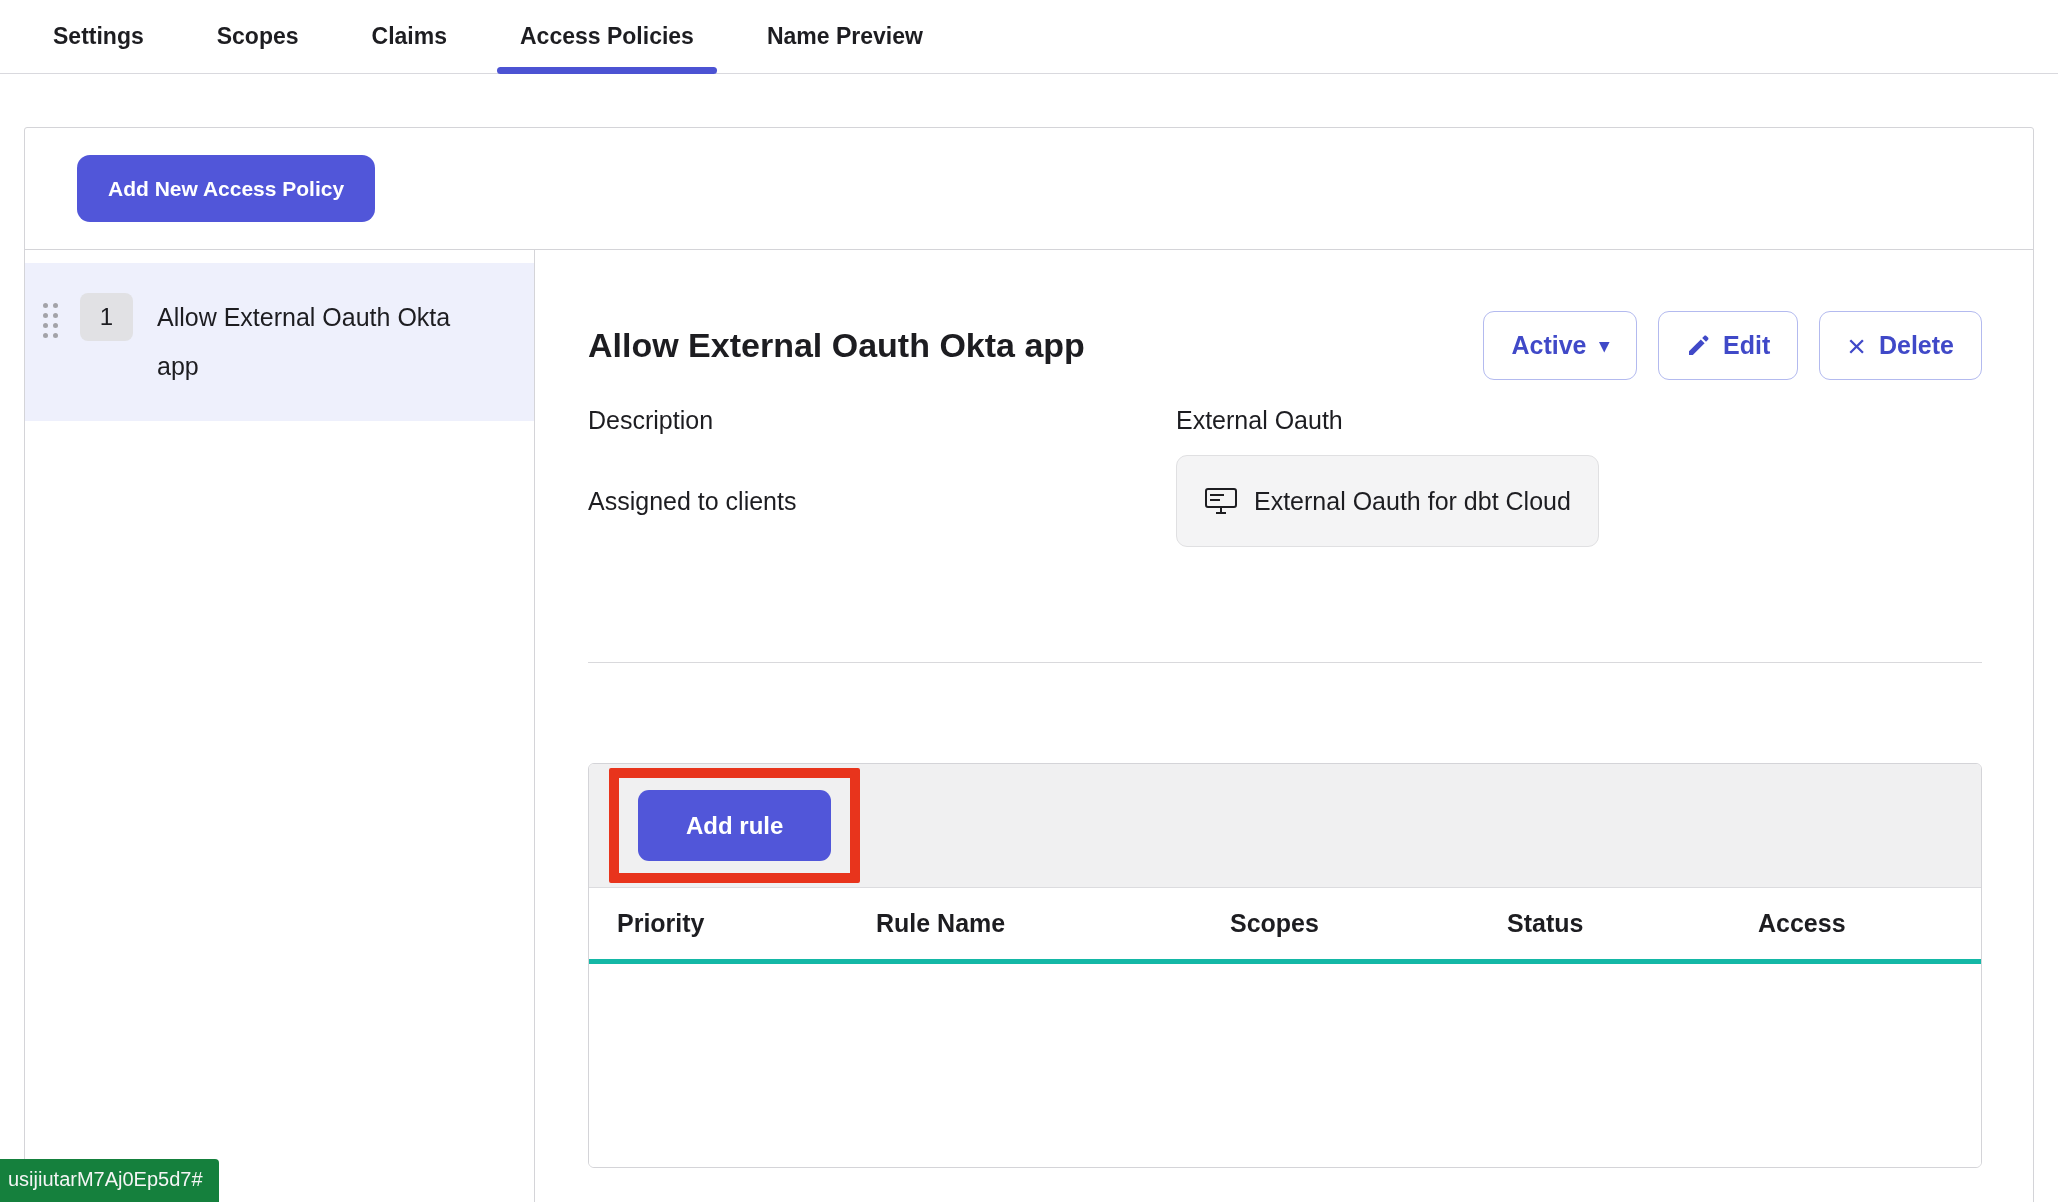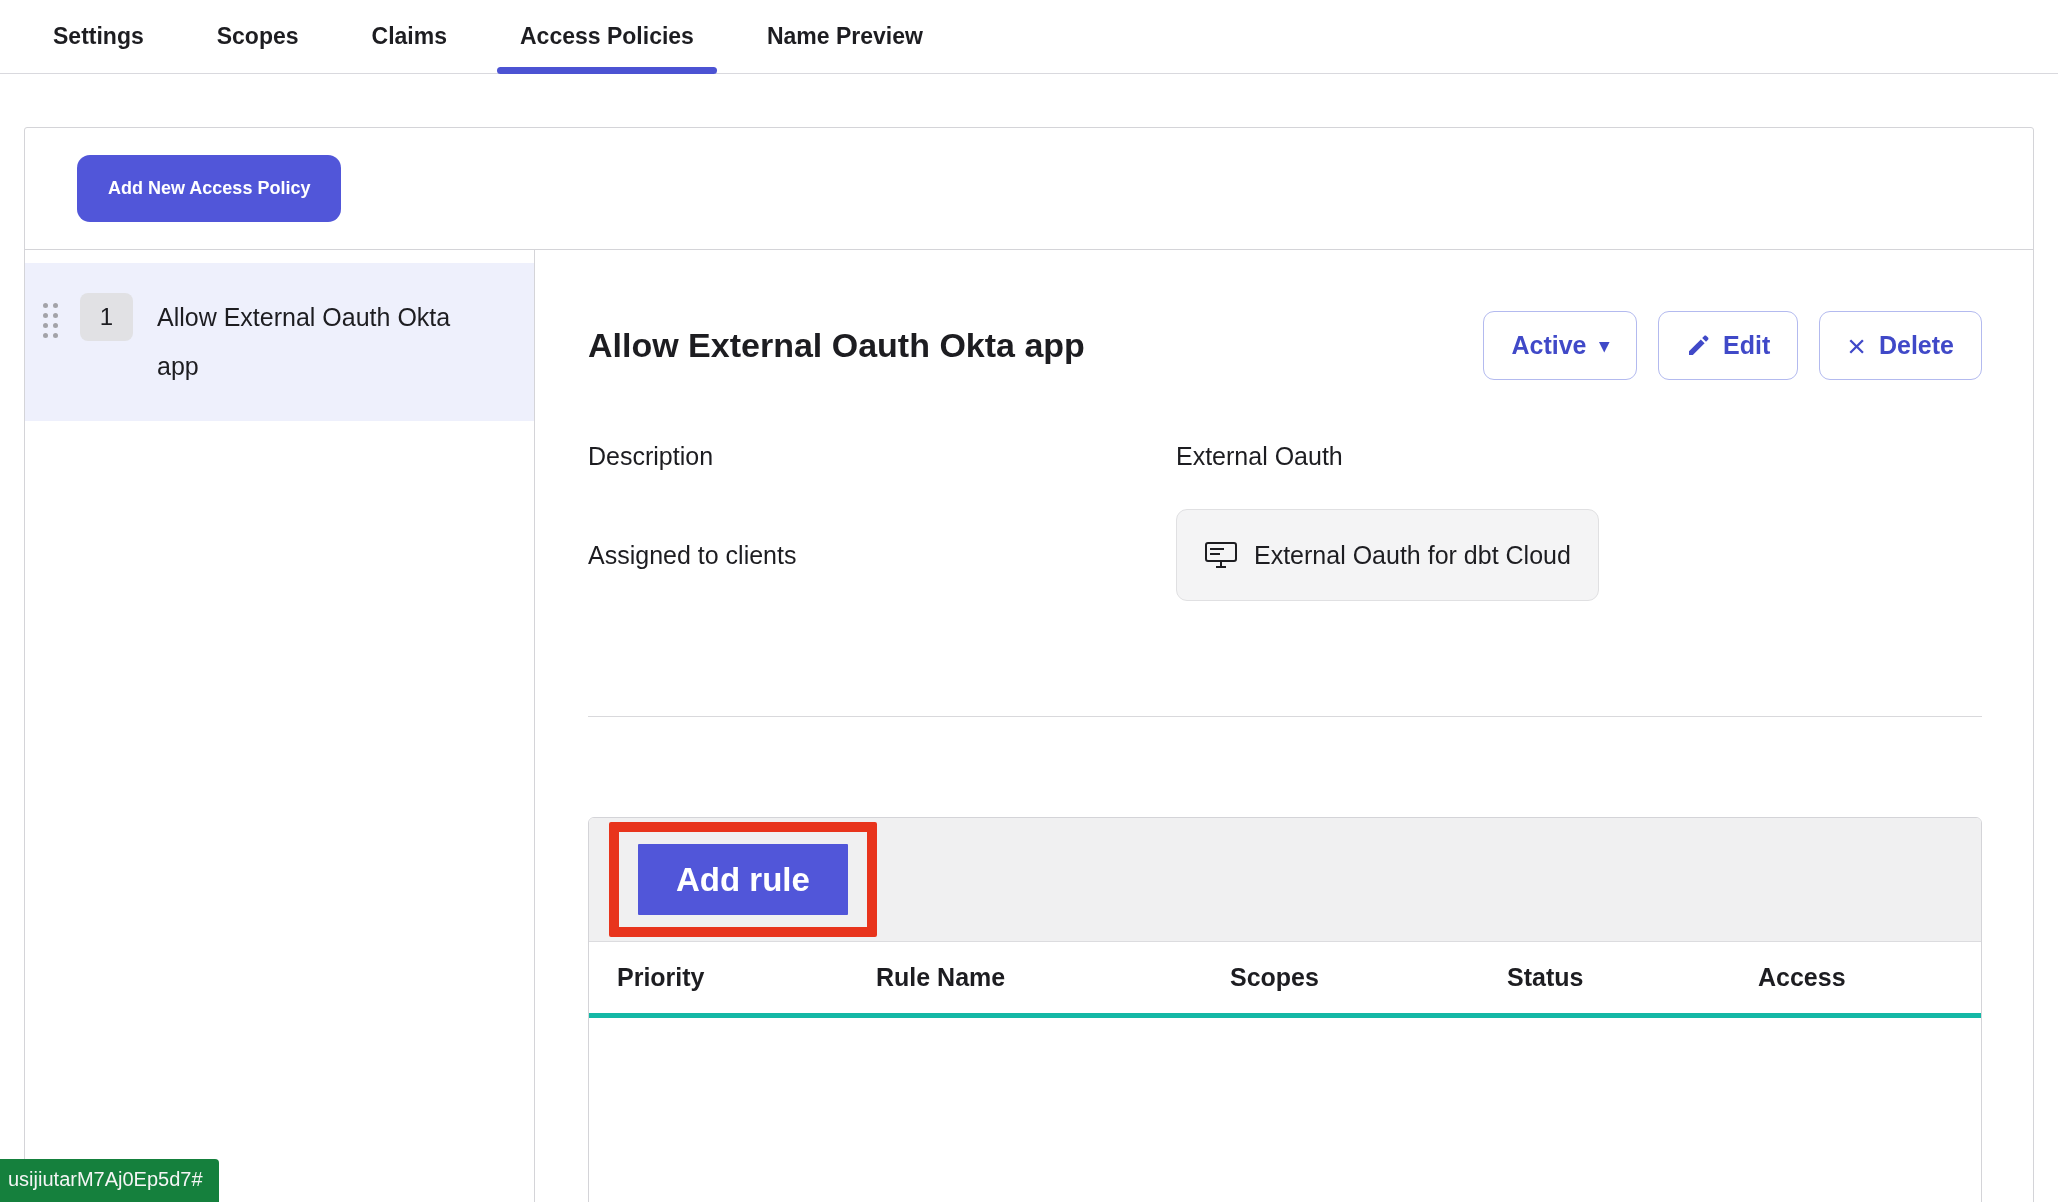--- a/index.html
+++ b/index.html
@@ -53,21 +53,21 @@
   .container-header {
     padding: 27px 0 27px 52px;
     border-bottom: 1px solid #d4d4d8;
   }
   .btn-primary {
     background: #5156d9;
     color: #ffffff;
     border: none;
     height: 67px;
     padding: 0 31px;
-    font-size: 18px;
+    font-size: 21px;
     font-weight: 700;
     font-family: "Liberation Sans", sans-serif;
     border-radius: 13px;
     cursor: pointer;
   }
 
   .container-body { display: flex; flex: 1; min-height: 0; }
 
   
   .policy-list {
@@ -135,25 +135,25 @@
     gap: 13px;
     cursor: pointer;
     white-space: nowrap;
     justify-content: flex-end;
   }
   .caret { font-size: 19px; line-height: 1; }
   .x-glyph { font-size: 32px; font-weight: 400; line-height: 1; }
   .pencil-icon svg, .monitor-icon svg { display: block; }
 
   .info-grid {
-    margin-top: 62px;
+    margin-top: 26px;
     display: grid;
     grid-template-columns: 588px 1fr;
     align-items: center;
-    row-gap: 38px;
+    row-gap: 20px;
   }
   .info-label, .info-value { font-size: 25px; }
 
   .client-chip {
     display: inline-flex;
     align-items: center;
     gap: 16px;
     background: #f4f4f5;
     border: 1px solid #e0e0e2;
     border-radius: 11px;
@@ -193,25 +193,25 @@
     padding: 12px 19px;
     display: inline-block;
     border-radius: 2px;
     background: transparent;
   }
   .btn-add-rule {
     background: #5156d9;
     color: #ffffff;
     border: none;
     height: 71px;
-    padding: 0 38px;
-    font-size: 33px;
+    padding: 0 48px;
+    font-size: 24px;
     font-weight: 700;
     font-family: "Liberation Sans", sans-serif;
-    border-radius: 1px;
+    border-radius: 11px;
     cursor: pointer;
   }
   .rules-table-header {
     display: grid;
     grid-template-columns: 259px 354px 277px 251px 1fr;
     padding-left: 28px;
     height: 76px;
     align-items: center;
     font-size: 25px;
     font-weight: 700;

